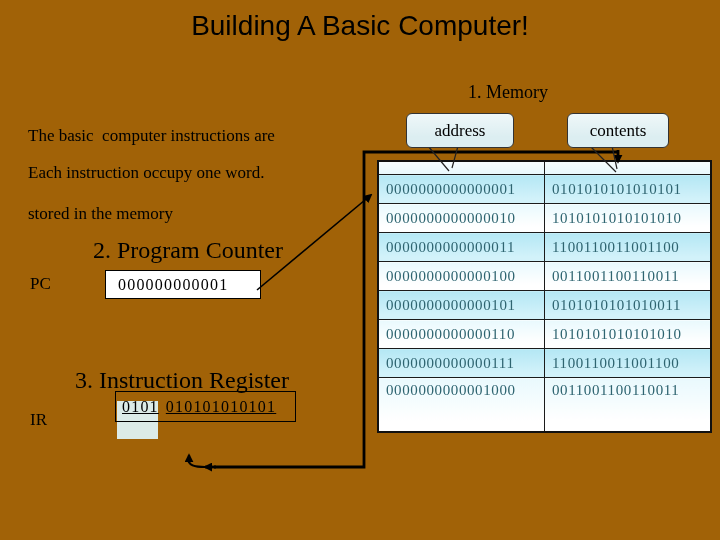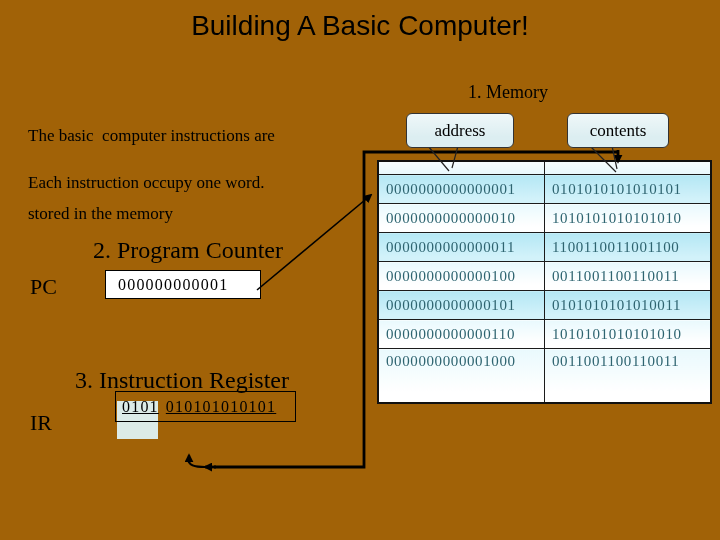--- a/index.html
+++ b/index.html
@@ -20,21 +20,21 @@
     white-space: pre;
   }
   .note {
     position: absolute;
     font-size: 17px;
     line-height: 26px;
     white-space: pre-wrap;
   }
   .note1 { left: 28px; top: 71px; width: 310px; }
   .note2 { left: 28px; top: 133px; width: 330px; }
-  .note3 { left: 28px; top: 170px; width: 330px; }
+  .note3 { left: 28px; top: 160px; width: 330px; }
   .mem-heading {
     position: absolute; left: 468px; top: 82px;
     font-size: 18px;
   }
   .callout {
     position: absolute;
     height: 33px;
     border: 1.2px solid #333;
     border-radius: 6px;
     background: linear-gradient(180deg, rgba(255,255,255,0.55), rgba(255,255,255,0) 70%), var(--callout-fill);
@@ -82,21 +82,21 @@
   }
 
   .section-heading {
     position: absolute;
     font-size: 24px;
   }
   .pc-heading { left: 93px;  top: 237px; }
   .ir-heading { left: 75px;  top: 367px; }
   .reg-label {
     position: absolute;
-    font-size: 22px;
+    font-size: 17px;
   }
   .pc-label { left: 30px; top: 274px; }
   .ir-label { left: 30px; top: 410px; }
   .reg-box {
     position: absolute;
     border: 1.4px solid #000;
     background: transparent;
     display: flex; align-items: center;
     font-size: 16px;
     letter-spacing: 1.2px;
@@ -156,20 +156,24 @@
           <td>0011001100110011</td>
         </tr>
         <tr class="mem-row hl">
           <td>0000000000000101</td>
           <td>0101010101010011</td>
         </tr>
         <tr class="mem-row">
           <td>0000000000000110</td>
           <td>1010101010101010</td>
         </tr>
+        <tr class="mem-row hl">
+          <td>0000000000000111</td>
+          <td>1100110011001100</td>
+        </tr>
         <tr class="mem-row">
           <td>0000000000001000</td>
           <td>0011001100110011</td>
         </tr>
       </tbody>
   </table>
 
   <div class="callout callout-address">address</div>
   <div class="callout callout-contents">contents</div>
 

